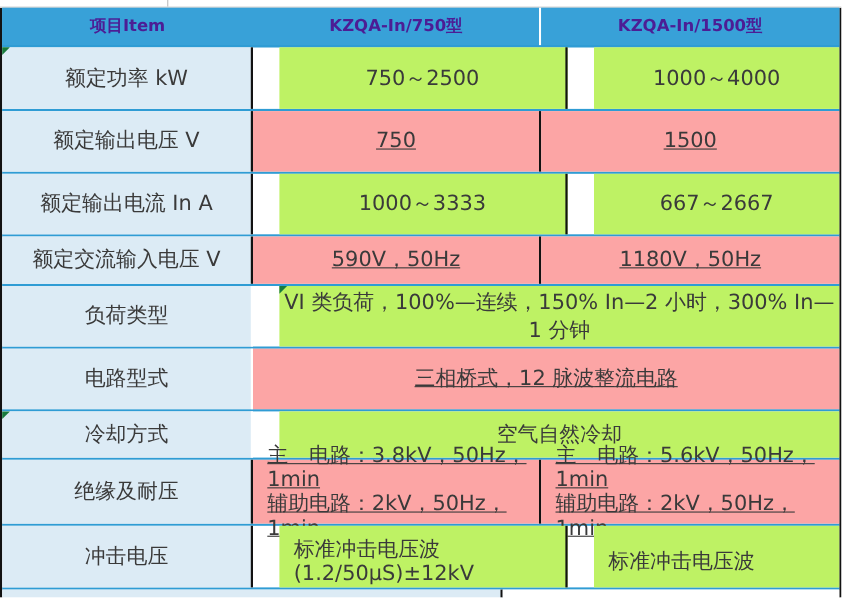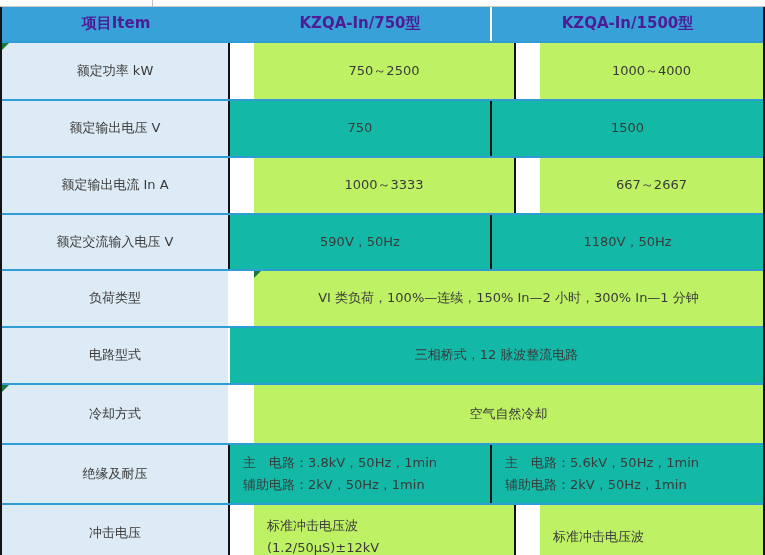--- a/index.html
+++ b/index.html
@@ -11,42 +11,42 @@
   .top-strip { height:6px; border-bottom:1px solid #c9c9c9; position:relative; background:#fff; }
   .top-strip .tick { position:absolute; left:152px; top:0; width:1px; height:6px; background:#bdbdbd; }
 
   .spec-table {
     width:765px; box-sizing:border-box;
     border-left:2px solid #121212; border-right:2px solid #121212;
   }
   .row { display:flex; box-sizing:border-box; border-bottom:2px solid #2f9cd4; }
   .cell {
     box-sizing:border-box; display:flex; align-items:center; justify-content:center;
-    text-align:center; font-size:13px; color:#3a3a3a; position:relative; line-height:1.3;
+    text-align:center; font-size:19px; color:#3a3a3a; position:relative; line-height:1.3;
   }
   .c1 { width:228px; background:#dcebf5; }
   .c2 { width:262px; }
   .c3 { flex:1; }
 
   
   .header-row { height:36px; background:#38a1d8; }
   .header-row .cell { background:#38a1d8; color:#4c1d95; font-weight:bold; font-size:15px; }
   .header-row .c2 { border-right:2px solid #ffffff; }
 
   
   .shade-blue .c2, .shade-blue .c3, .shade-blue .cmerged { background:#bef264;margin-left:24px; }
-  .shade-white .c2, .shade-white .c3, .shade-white .cmerged { background:#14b8a6; }
+  .shade-white .c2, .shade-white .c3, .shade-white .cmerged { background:#fca5a5;text-decoration:underline; }
 
   
   .split .c1, .split .c2 { border-right:2px solid #121212; }
   .merged .c1 { border-right:2px solid #ffffff; }
   .cmerged { flex:1; }
 
   
-  .h58{height:58px} .h57{height:57px} .h53{height:56px} .h48{height:60px} .h60{height:60px}
+  .h58{height:58px} .h57{height:57px} .h53{height:45px} .h48{height:44px} .h60{height:60px}
 
   
   .ml { flex-direction:column; align-items:flex-start; justify-content:center;
         padding-left:13px; text-align:left; line-height:22px; }
   .ml-top { justify-content:center; padding-top:8px; }
 
   
   .corner-marker {
     position:absolute; top:0; left:0; width:0; height:0;
     border-top:7px solid #187a3c; border-right:7px solid transparent;

